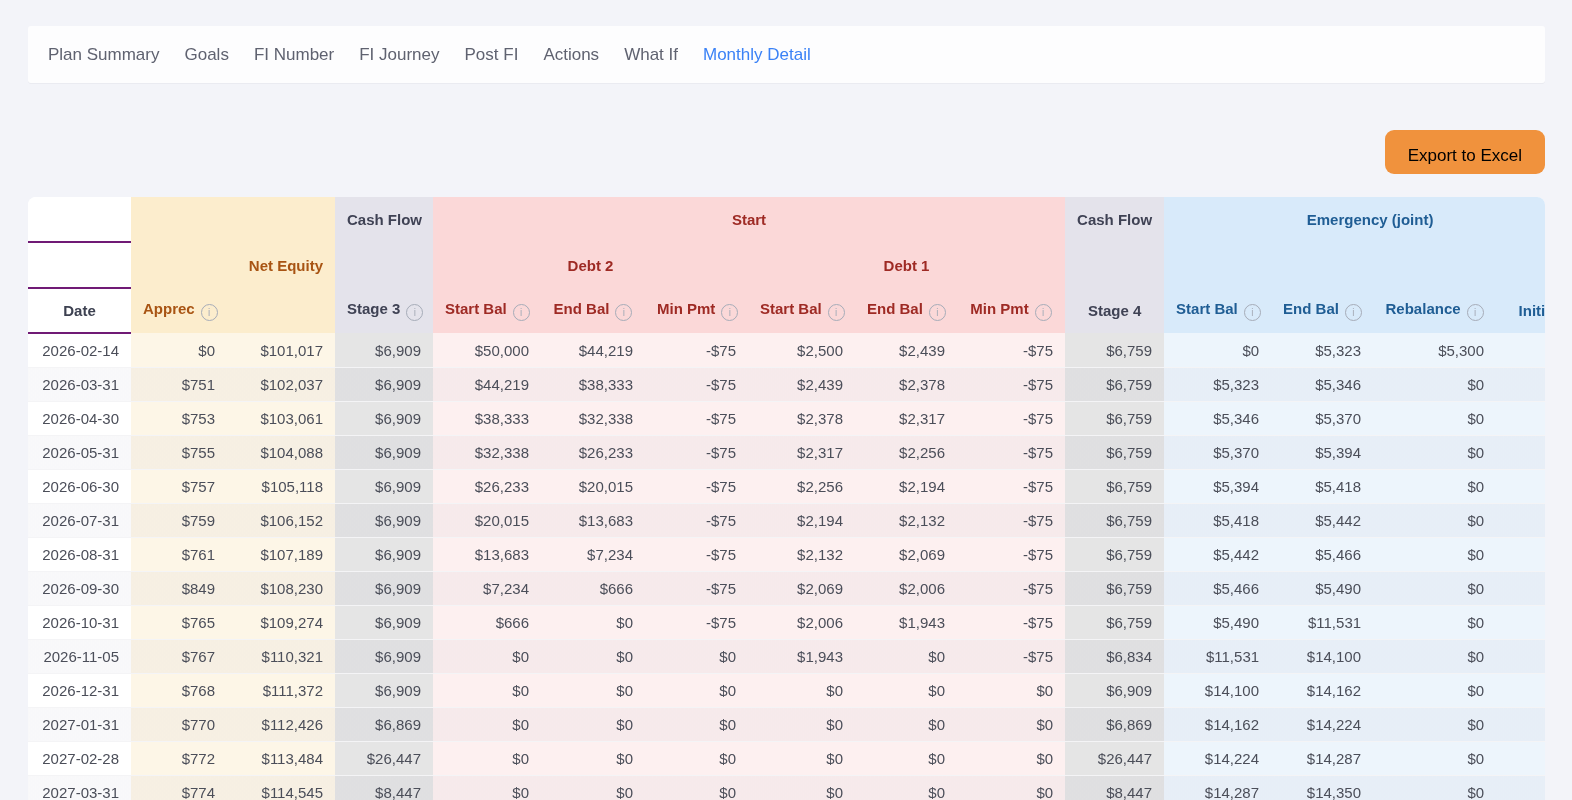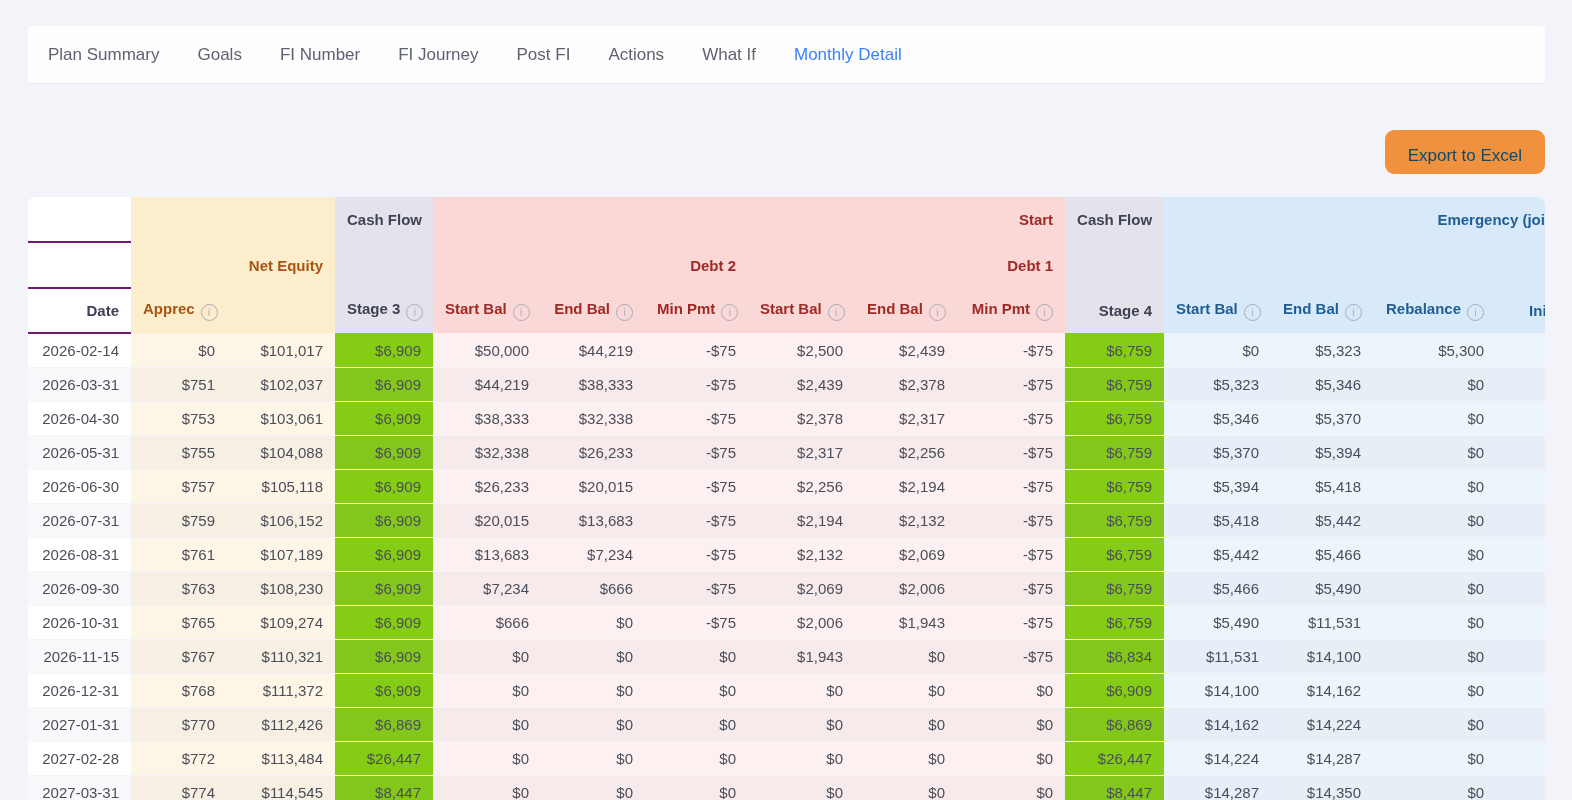--- a/index.html
+++ b/index.html
@@ -6,58 +6,58 @@
   body{
     width:1572px;height:800px;overflow:hidden;
     background:#f3f4f9;
     font-family:"Liberation Sans",sans-serif;
     -webkit-font-smoothing:antialiased;
   }
   
   .topnav{
     margin:26px 27px 0 28px;height:57px;
     background:#fdfdfe;border-radius:3px;
-    display:flex;align-items:center;gap:38px;
+    display:flex;align-items:center;gap:25px;
     padding-left:20px;box-shadow:0 1px 0 rgba(30,30,60,.04);
   }
   .nav-tab{
     color:#5f6270;font-size:17px;text-decoration:none;cursor:pointer;
     white-space:nowrap;background:transparent;border:none;font-family:inherit;
   }
   .nav-tab.active{color:#3b82f6;font-weight:normal;}
   
   .toolbar{margin:47px 27px 0 28px;display:flex;justify-content:flex-end;}
   .export-btn{
-    background:#f0923d;color:#0c4a6e;border:none;border-radius:9px;
+    background:#f0923d;color:#000000;border:none;border-radius:9px;
     height:44px;padding:16px 23px;font-size:17px;font-family:inherit;cursor:pointer;
   }
   
   .table-card{
     margin:23px 27px 0 28px;width:1517px;
     border-radius:8px 8px 0 0;overflow:hidden;background:#fff;
   }
   table{border-collapse:collapse;table-layout:fixed;width:1548px;}
   th,td{padding:0 12px;font-size:15px;overflow:hidden;white-space:nowrap;vertical-align:middle;}
-  th{font-weight:bold;text-align:right;}
+  th{font-weight:bold;text-align:center;}
   th.align-right{text-align:right;}
   .hrow1 th{height:44px;}
   .hrow2 th{height:44px;}
   .hrow3 th{height:43px;}
   td{height:33px;text-align:right;color:#4b4e59;border-bottom:1px solid rgba(40,40,70,.05);}
   td.align-left{text-align:right;}
   
   .h-plain{background:#ffffff;color:#3d4151;border-bottom:2px solid #701a75;}
   .h-equity{background:#fcedcd;color:#a85413;}
   .h-cashflow{background:#e4e3eb;color:#3f4254;}
   .h-debt{background:#fbd8d8;color:#9e2a24;}
   .h-emergency{background:#d8eafa;color:#1f5d94;}
   
   .c-plain{background:#ffffff;}
   .c-equity{background:#fdf6e7;}
-  .c-cashflow{background:#84cc16;}
+  .c-cashflow{background:#e5e5e5;}
   .c-debt{background:#fdf0f0;}
   .c-emergency{background:#edf5fc;}
   tbody tr:nth-child(even) td{
     background-image:linear-gradient(rgba(96,96,130,.045),rgba(96,96,130,.045));
   }
   .info-icon{
     display:inline-flex;align-items:center;justify-content:center;
     width:15px;height:15px;border:1px solid #a6acb8;border-radius:50%;
     color:#a6acb8;font-size:10px;font-weight:normal;line-height:1;
     margin-left:6px;vertical-align:-2px;
@@ -252,21 +252,21 @@
           <td class="c-debt">$2,069</td>
           <td class="c-debt">-$75</td>
           <td class="c-cashflow">$6,759</td>
           <td class="c-emergency">$5,442</td>
           <td class="c-emergency">$5,466</td>
           <td class="c-emergency">$0</td>
           <td class="c-emergency"></td>
         </tr>
         <tr>
           <td class="c-plain align-left">2026-09-30</td>
-          <td class="c-equity">$763</td>
+          <td class="c-equity">$849</td>
           <td class="c-equity">$108,230</td>
           <td class="c-cashflow">$6,909</td>
           <td class="c-debt">$7,234</td>
           <td class="c-debt">$666</td>
           <td class="c-debt">-$75</td>
           <td class="c-debt">$2,069</td>
           <td class="c-debt">$2,006</td>
           <td class="c-debt">-$75</td>
           <td class="c-cashflow">$6,759</td>
           <td class="c-emergency">$5,466</td>
@@ -285,21 +285,21 @@
           <td class="c-debt">$2,006</td>
           <td class="c-debt">$1,943</td>
           <td class="c-debt">-$75</td>
           <td class="c-cashflow">$6,759</td>
           <td class="c-emergency">$5,490</td>
           <td class="c-emergency">$11,531</td>
           <td class="c-emergency">$0</td>
           <td class="c-emergency"></td>
         </tr>
         <tr>
-          <td class="c-plain align-left">2026-11-15</td>
+          <td class="c-plain align-left">2026-11-05</td>
           <td class="c-equity">$767</td>
           <td class="c-equity">$110,321</td>
           <td class="c-cashflow">$6,909</td>
           <td class="c-debt">$0</td>
           <td class="c-debt">$0</td>
           <td class="c-debt">$0</td>
           <td class="c-debt">$1,943</td>
           <td class="c-debt">$0</td>
           <td class="c-debt">-$75</td>
           <td class="c-cashflow">$6,834</td>

